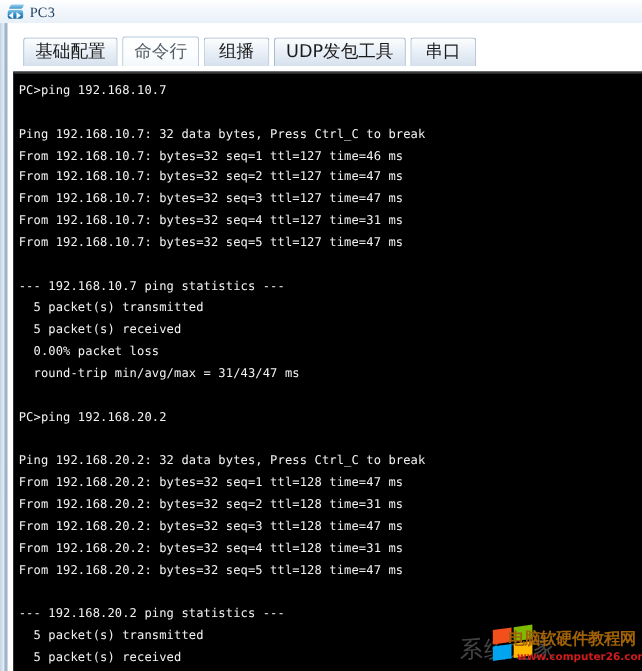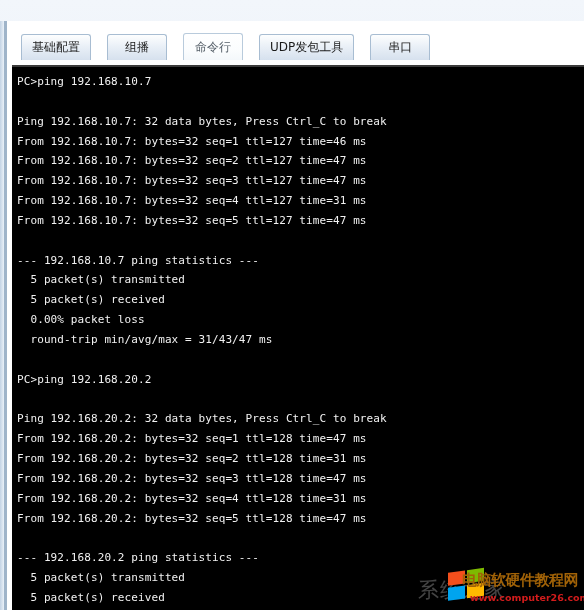--- a/index.html
+++ b/index.html
@@ -122,30 +122,30 @@
     position: absolute;
     left: 9px; top: 12px;
     display: flex;
     align-items: flex-end;
     height: 27px;
   }
   .tab {
     height: 26px;
     min-width: 60px;
     padding: 0 10px;
-    margin-right: 16px;
+    margin-right: 4px;
     box-sizing: border-box;
     display: flex;
     align-items: center;
     justify-content: center;
     border: 1px solid #a8bdd2;
     border-bottom: none;
     border-radius: 3px 3px 0 0;
     background: linear-gradient(to bottom, #fdfefe 0%, #eaf0f7 45%, #d6e1ee 100%);
-    font-size: 12px;
+    font-size: 16px;
     color: #1a1a1a;
     white-space: nowrap;
     font-family: "DejaVu Sans", "Liberation Sans", sans-serif;
   }
   .tab.active {
     background: linear-gradient(to bottom, #ffffff 0%, #fbfdfe 60%, #f4f8fb 100%);
     border-color: #b9cbdc;
     color: #555f68;
     height: 27px;
   }
@@ -230,37 +230,46 @@
     color: #d31c1c;
     font-family: "DejaVu Sans", sans-serif;
     white-space: nowrap;
   }
 </style>
 </head>
 <body>
 
 <div class="window">
 
+  <div class="titlebar">
+    <span class="title-icon">
+      <span class="top"></span>
+      <span class="body"></span>
+      <span class="arrowl"></span>
+      <span class="arrowr"></span>
+    </span>
+    <span class="title-text">PC3</span>
+  </div>
 
   <div class="client">
 
     <div class="rail-outer"></div>
     <div class="rail-shadow"></div>
     <div class="rail-inner"></div>
 
     <div class="tabstrip">
       <div class="tabs">
         <div class="tab">
           <span>基础配置</span>
         </div>
-        <div class="tab">
-          <span>组播</span>
-        </div>
         <div class="tab active">
           <span>命令行</span>
+        </div>
+        <div class="tab">
+          <span>组播</span>
         </div>
         <div class="tab">
           <span>UDP发包工具</span>
         </div>
         <div class="tab">
           <span>串口</span>
         </div>
       </div>
     </div>
 

